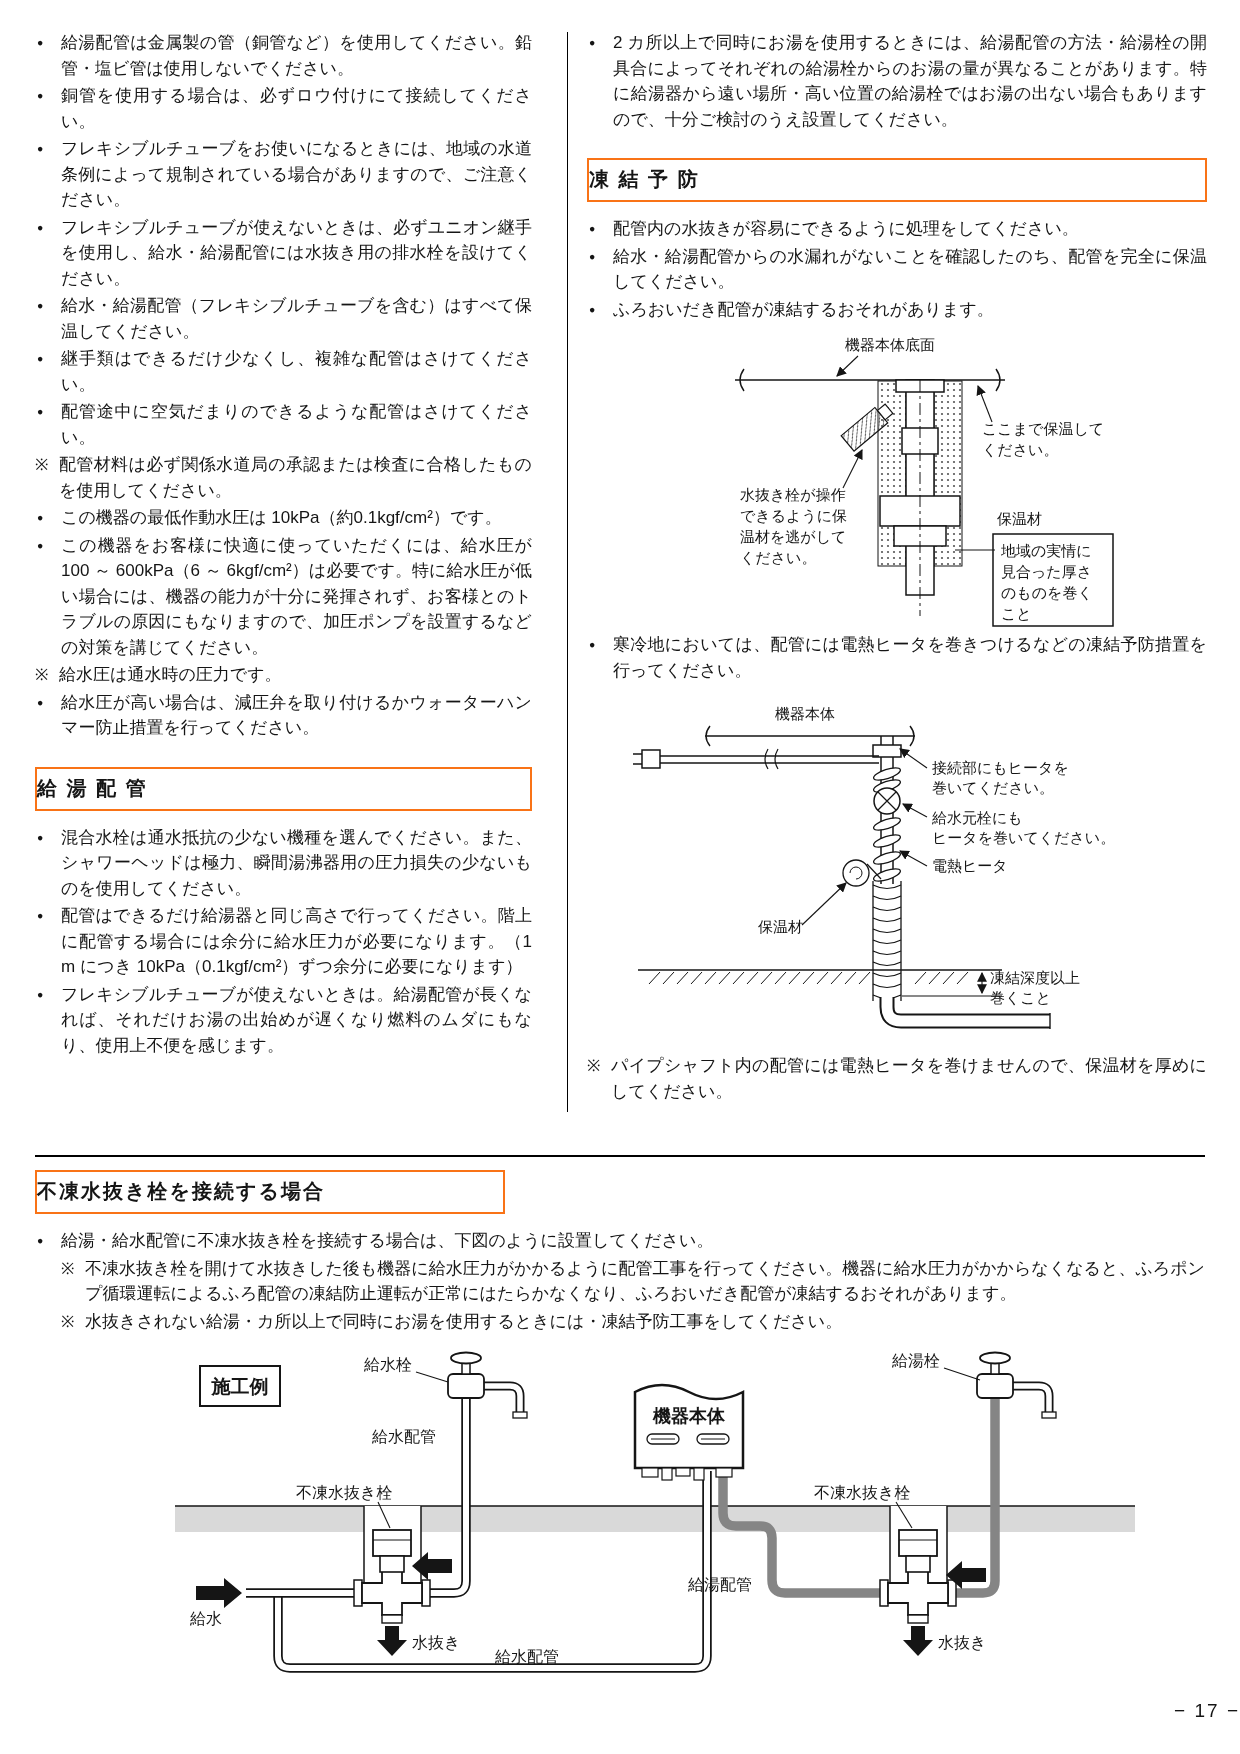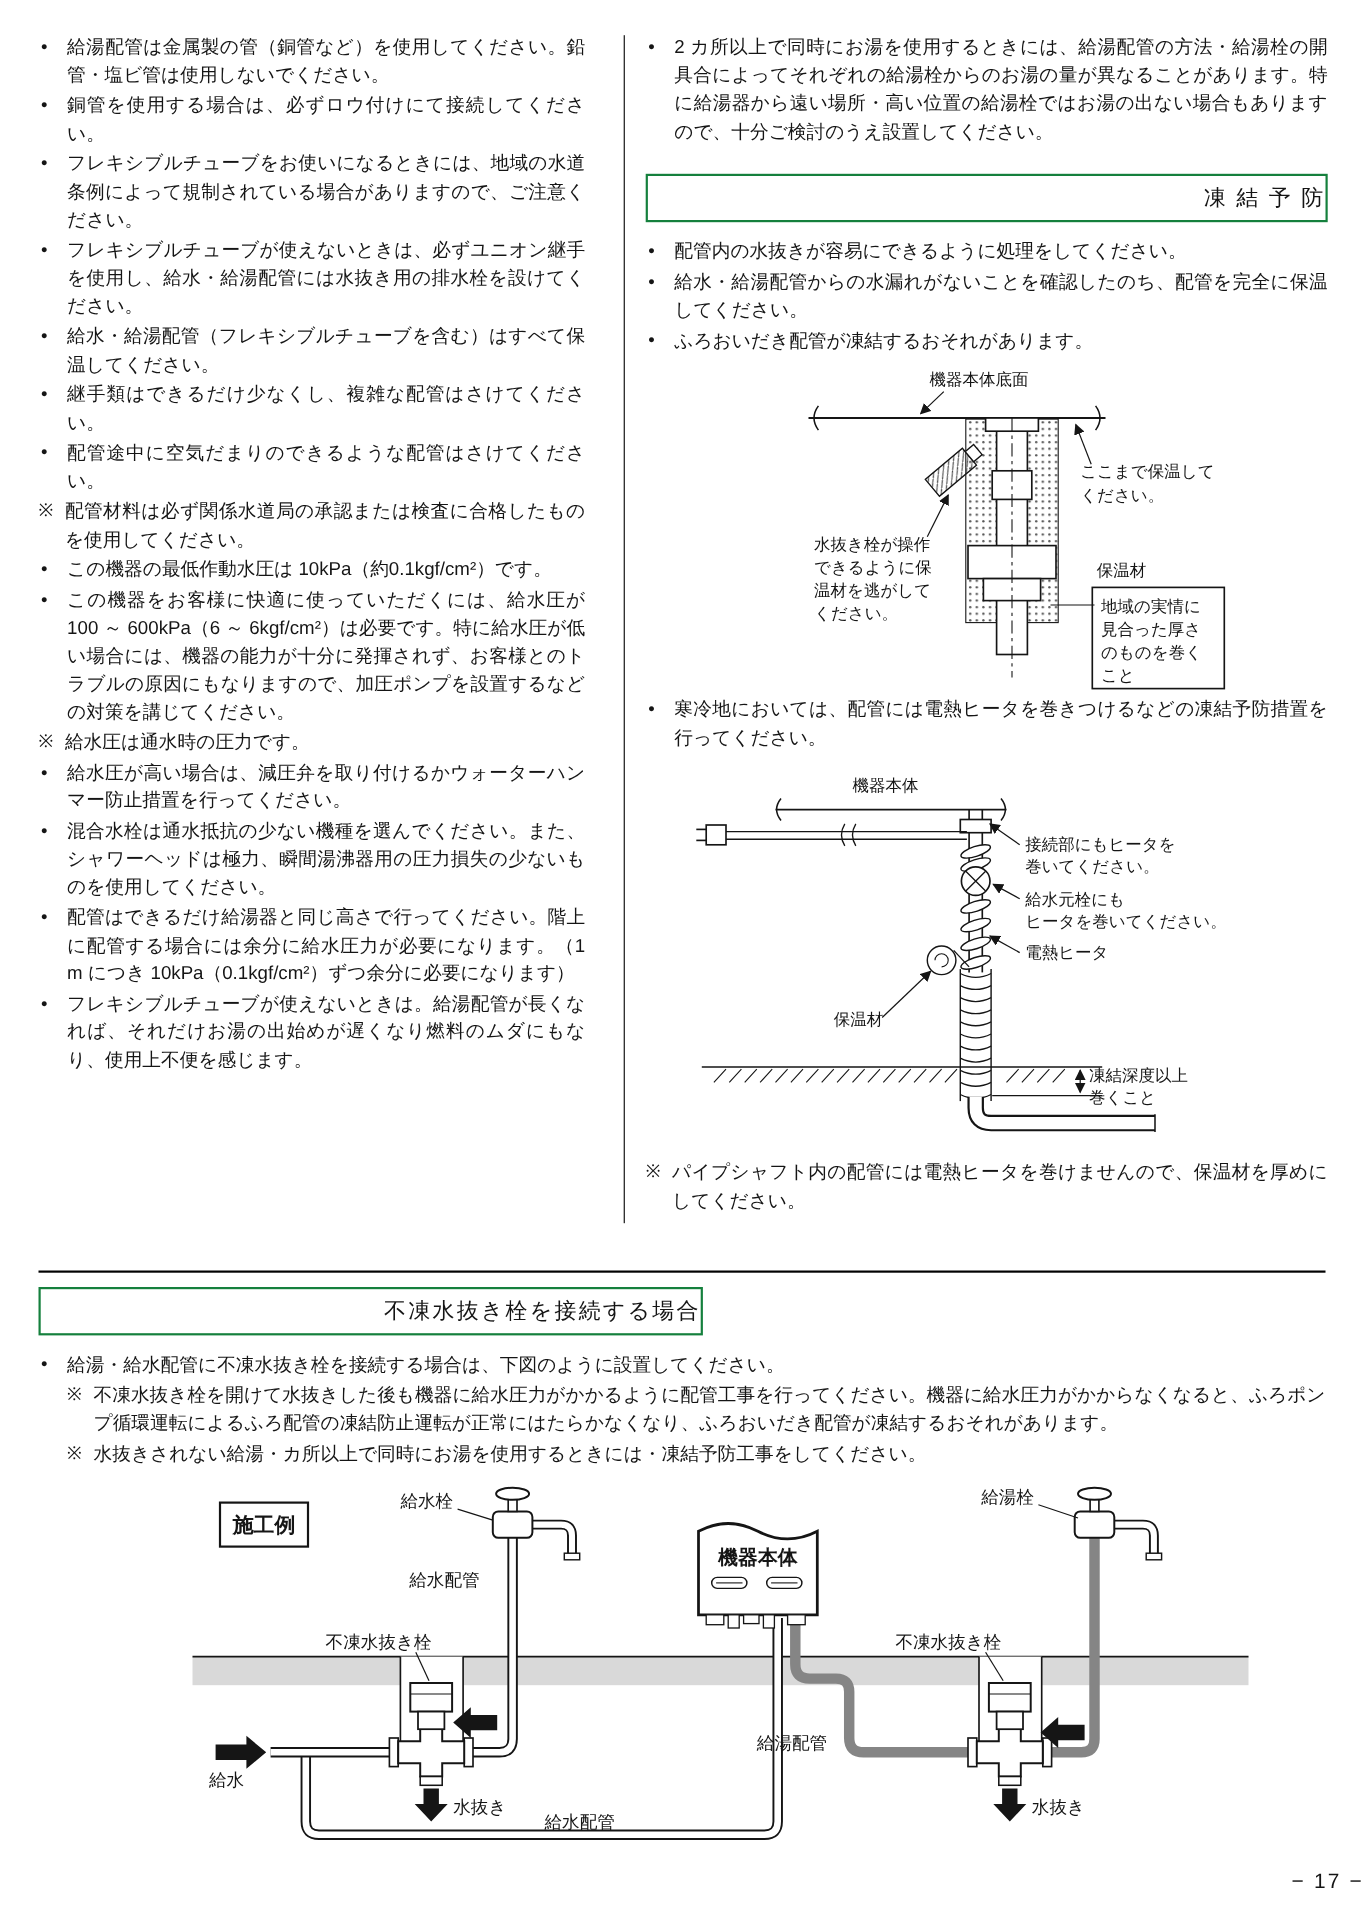--- a/index.html
+++ b/index.html
@@ -11,30 +11,30 @@
   .col-left  { position:absolute; left:35px;  top:30px; width:497px; }
   .col-right { position:absolute; left:587px; top:30px; width:620px; }
   .v-divider { position:absolute; left:567px; top:32px; height:1080px; width:0; border-left:1.6px solid #000; }
   .item { display:flex; font-size:17px; line-height:25.5px; margin:0 0 2px 0; text-align:justify; }
   .mk { flex:0 0 24px; }
   .mk.dot { font-size:10.5px; line-height:25.5px; padding-left:2px; }
   .mk.ref { font-size:16px; }
   .tx { flex:1; }
   .item.sub { margin-left:26px; }
   .sec-box {
-    border:2px solid #15803d; text-align:right; font-weight:normal; font-size:20px;
+    border:2px solid #f97316; text-align:left; font-weight:bold; font-size:20px;
     padding:6px 0 7px 0; margin:26px 0 14px 0; letter-spacing:2px;
   }
   .dia { margin:6px 0 4px 0; }
   svg text { font-family:"Liberation Sans", sans-serif; fill:#151515; }
   .bottom {
     position:absolute; left:35px; top:1155px; width:1170px;
     border-top:2px solid #000; padding-top:13px;
   }
-  .bottom .sec-box { width:604px; margin:0 0 14px 0; font-size:20px; box-sizing:border-box; }
+  .bottom .sec-box { width:470px; margin:0 0 14px 0; font-size:20px; box-sizing:border-box; }
   .page-number {
     position:absolute; left:0; right:0; top:1700px; text-align:right;
     font-size:19px; letter-spacing:2px;
   }
 </style>
 </head>
 <body>
 
 <div class="page">
 
@@ -86,20 +86,21 @@
     </div>
     <div class="item">
       <span class="mk ref">※</span>
       <span class="tx">給水圧は通水時の圧力です。</span>
     </div>
     <div class="item">
       <span class="mk dot">●</span>
       <span class="tx">給水圧が高い場合は、減圧弁を取り付けるかウォーターハンマー防止措置を行ってください。</span>
     </div>
 
+    <div class="sec-box">給 湯 配 管</div>
 
     <div class="item">
       <span class="mk dot">●</span>
       <span class="tx">混合水栓は通水抵抗の少ない機種を選んでください。また、シャワーヘッドは極力、瞬間湯沸器用の圧力損失の少ないものを使用してください。</span>
     </div>
     <div class="item">
       <span class="mk dot">●</span>
       <span class="tx">配管はできるだけ給湯器と同じ高さで行ってください。階上に配管する場合には余分に給水圧力が必要になります。（1 m につき 10kPa（0.1kgf/cm²）ずつ余分に必要になります）</span>
     </div>
     <div class="item">

